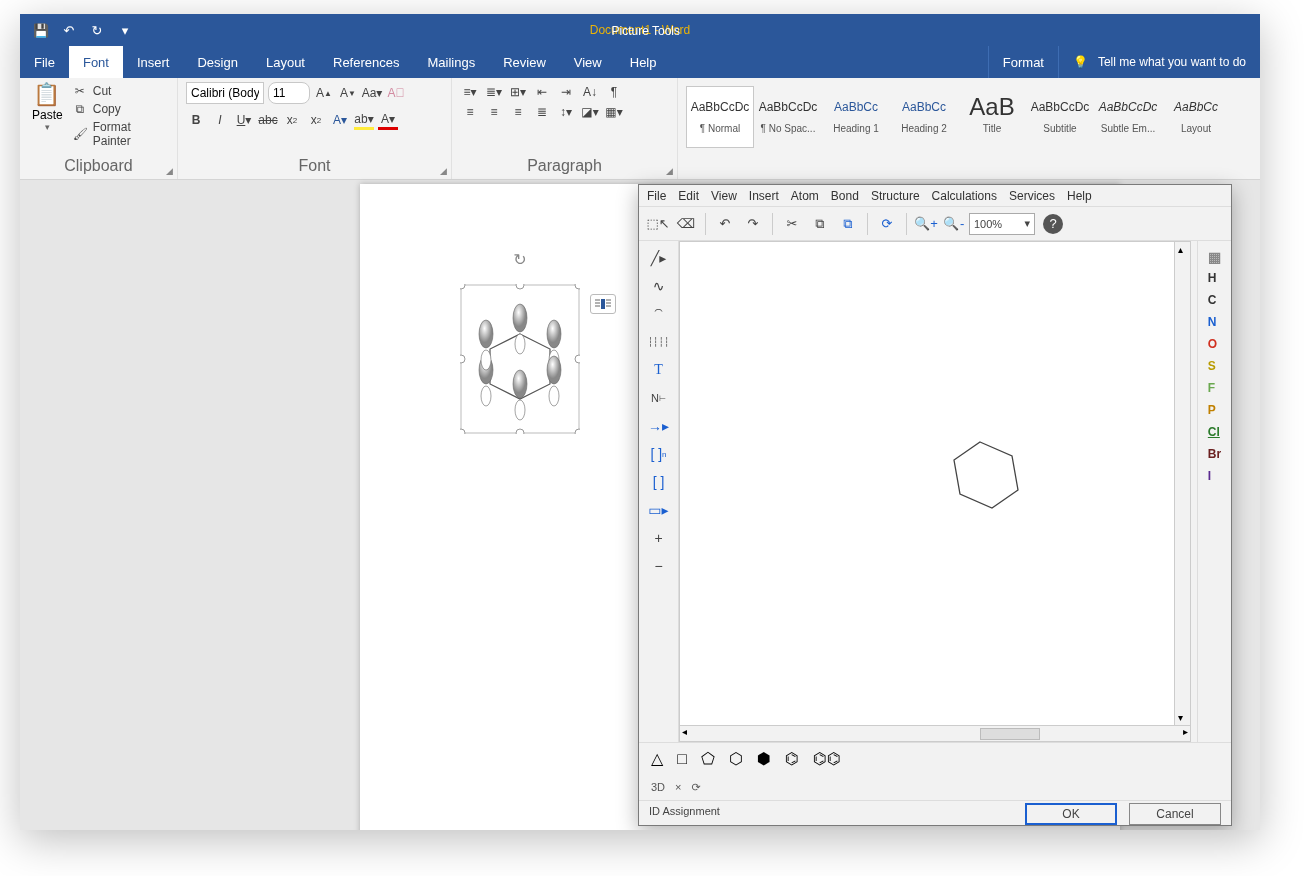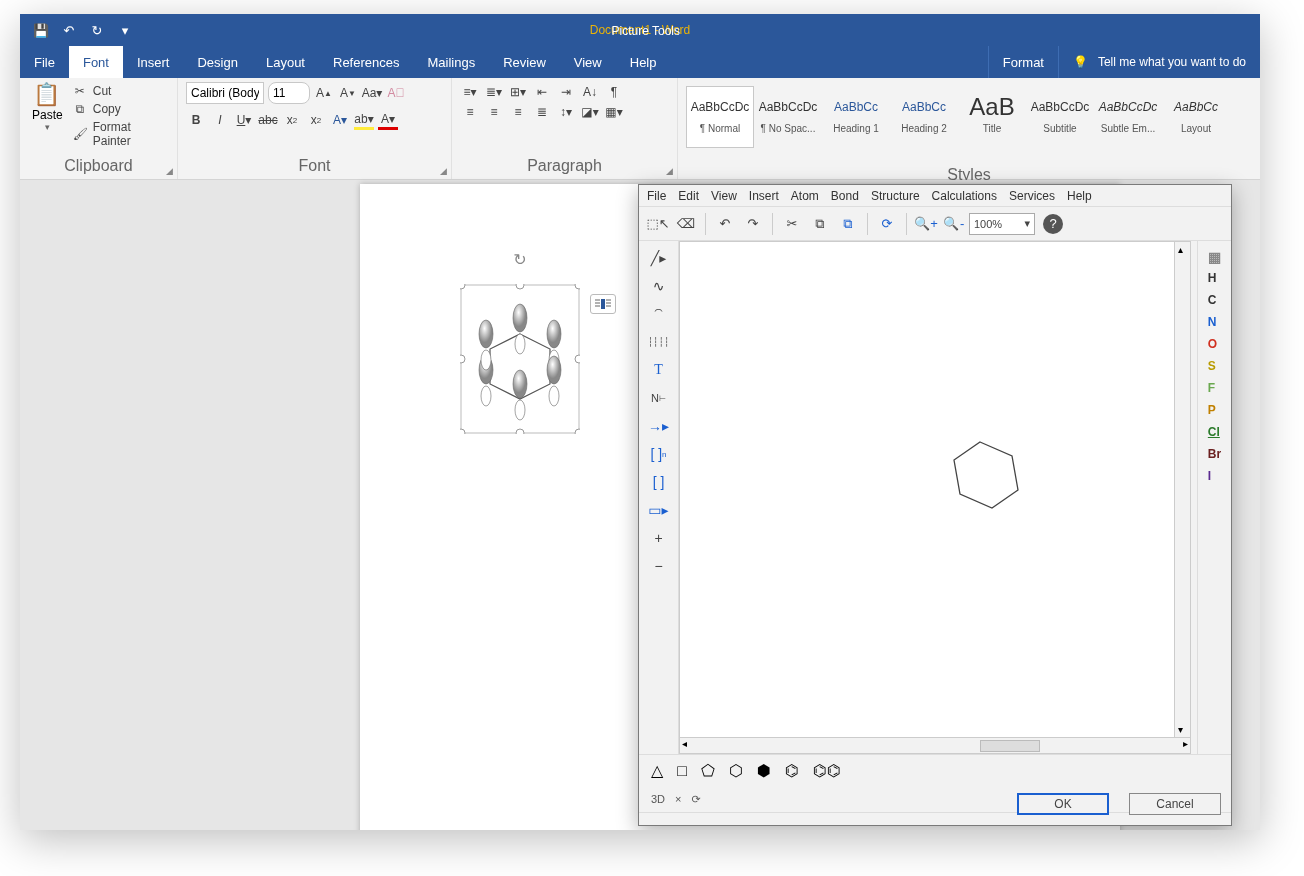--- a/index.html
+++ b/index.html
@@ -79,21 +79,21 @@
 .mside .sb.blue { color:#1a5fd0; }
 .canvas { flex:1; background:#fff; margin: 0 6px 0 0; border:1px solid #ccc; position:relative; }
 .periodic { width: 34px; background:#f2f2f2; border-left:1px solid #ddd; display:flex; flex-direction:column; align-items:center; gap:6px; padding-top:8px; font-size:12px; font-weight:bold; }
 .periodic .grid { color:#888; font-size:14px; }
 
 .shaperow { height: 32px; background:#f2f2f2; display:flex; align-items:center; gap:14px; padding:0 12px; border-top:1px solid #ddd; }
 .sboxrow { height: 26px; background:#f2f2f2; display:flex; align-items:center; gap:10px; padding: 0 12px; font-size:11px; color:#555; }
 .idrow { background:#f2f2f2; border-top:1px solid #ddd; padding: 4px 10px 8px; font-size:11px; color:#444; }
 .idrow .field { margin-top:4px; display:flex; align-items:center; gap:8px; }
 .idrow select { width: 200px; height:20px; border:1px solid #aaa; background:#fff; }
-.btnrow { position:absolute; bottom:10px; right:10px; display:flex; gap:20px; }
+.btnrow { position:absolute; bottom:0; right:10px; display:flex; gap:12px; }
 .btn { width: 92px; height: 22px; border:1px solid #888; background:#f2f2f2; font-size:12px; display:flex; align-items:center; justify-content:center; }
 .btn.primary { border:2px solid #1a5fd0; }
 
 </style>
 </head>
 <body>
 
 <div class="stage">
 
   <div class="titlebar">
@@ -238,21 +238,20 @@
           </div>
           <div class="stylebtn">
             <div class="prev" style="font-style: italic;">AaBbCcDc</div>
             <div>Subtle Em...</div>
           </div>
           <div class="stylebtn">
             <div class="prev" style="font-style: italic;">AaBbCc</div>
             <div>Layout</div>
           </div>
         </div>
-      <div class="glabel">Styles</div>
     </div>
   </div>
 
   <div class="docarea">
     <div class="page">
       <div class="obj">
         <div class="rotator">↻</div>
         <div class="layout-pill">
           <svg width="16" height="12">
               <rect x="6" y="1" width="4" height="10" fill="#2b579a"></rect>
@@ -393,20 +392,21 @@
       <span>⬢</span>
       <span>⌬</span>
       <span>⌬⌬</span>
     </div>
     <div class="sboxrow">
       <span>3D</span>
       <span>×</span>
       <span>⟳</span>
     </div>
     <div class="idrow" style="position:relative">
+      <div>ID Assignment</div>
       <div class="btnrow">
         <div class="btn primary">OK</div>
         <div class="btn">Cancel</div>
       </div>
     </div>
   </div>
 
 </div>
 
 </body></html>

